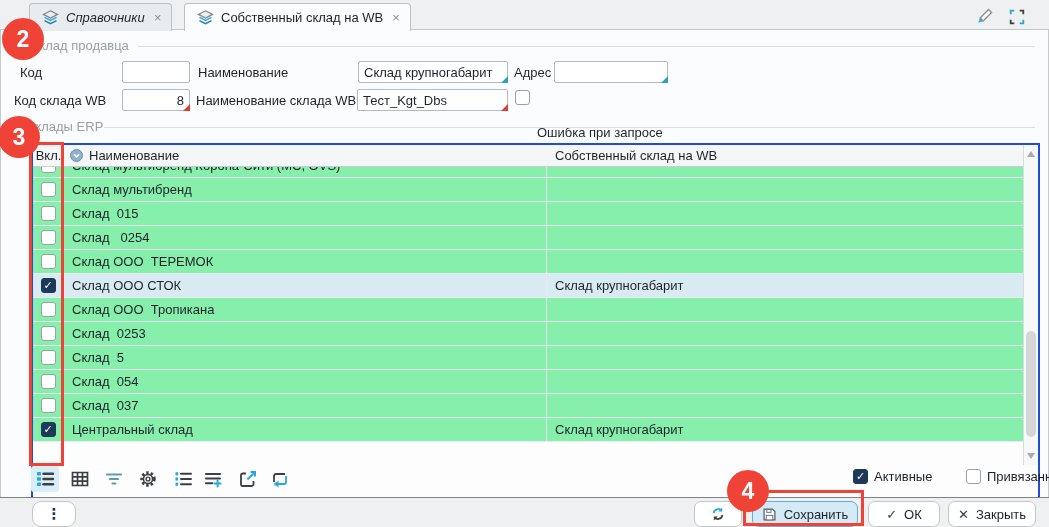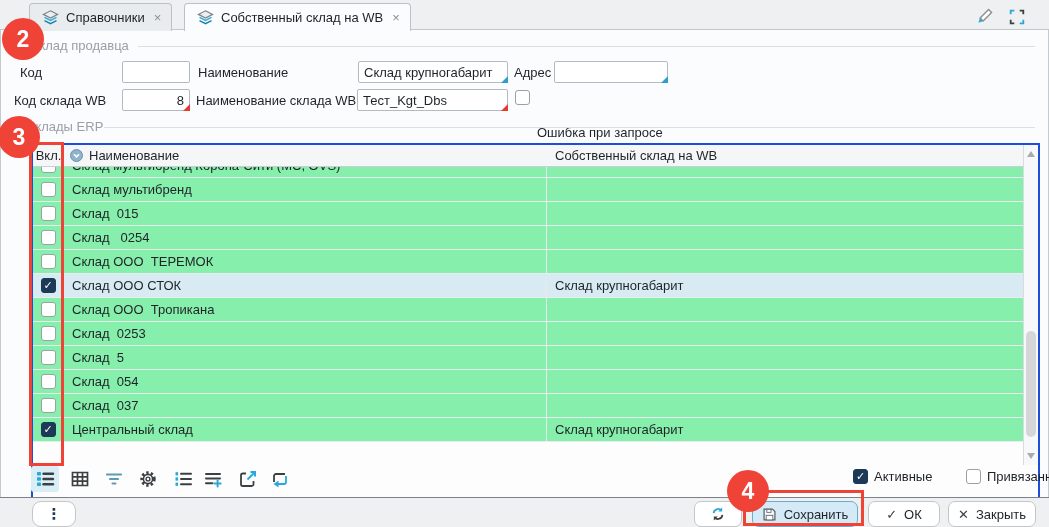--- a/index.html
+++ b/index.html
@@ -70,21 +70,21 @@
                 color:#fff; font-size:23px; font-weight:bold; display:flex; align-items:center; justify-content:center; z-index:60; }
   .ann-rect { position:absolute; border:3px solid #f04338; z-index:55; }
   .sort-ic, svg { display:block; }
 </style>
 </head>
 <body>
 
 <div id="window">
 
   <div class="tabbar">
-    <div class="tab" style="left:29px;">
+    <div class="tab" style="left:29px;font-style:italic;">
       <span>
         <svg width="17" height="15" viewBox="0 0 17 15">
             <path d="M8.5 0.8L15.6 4.4 8.5 8 1.4 4.4z" fill="#eceeef" stroke="#7d8488" stroke-width="1.2"></path>
             <path d="M2.5 7.4L8.5 10.4 14.5 7.4" fill="none" stroke="#35aadc" stroke-width="1.6"></path>
             <path d="M2.5 10.6L8.5 13.6 14.5 10.6" fill="none" stroke="#1f7fae" stroke-width="1.6"></path>
           </svg>
       </span>
       <span class="tab-label">Справочники</span>
       <span class="tab-close">×</span>
     </div>

